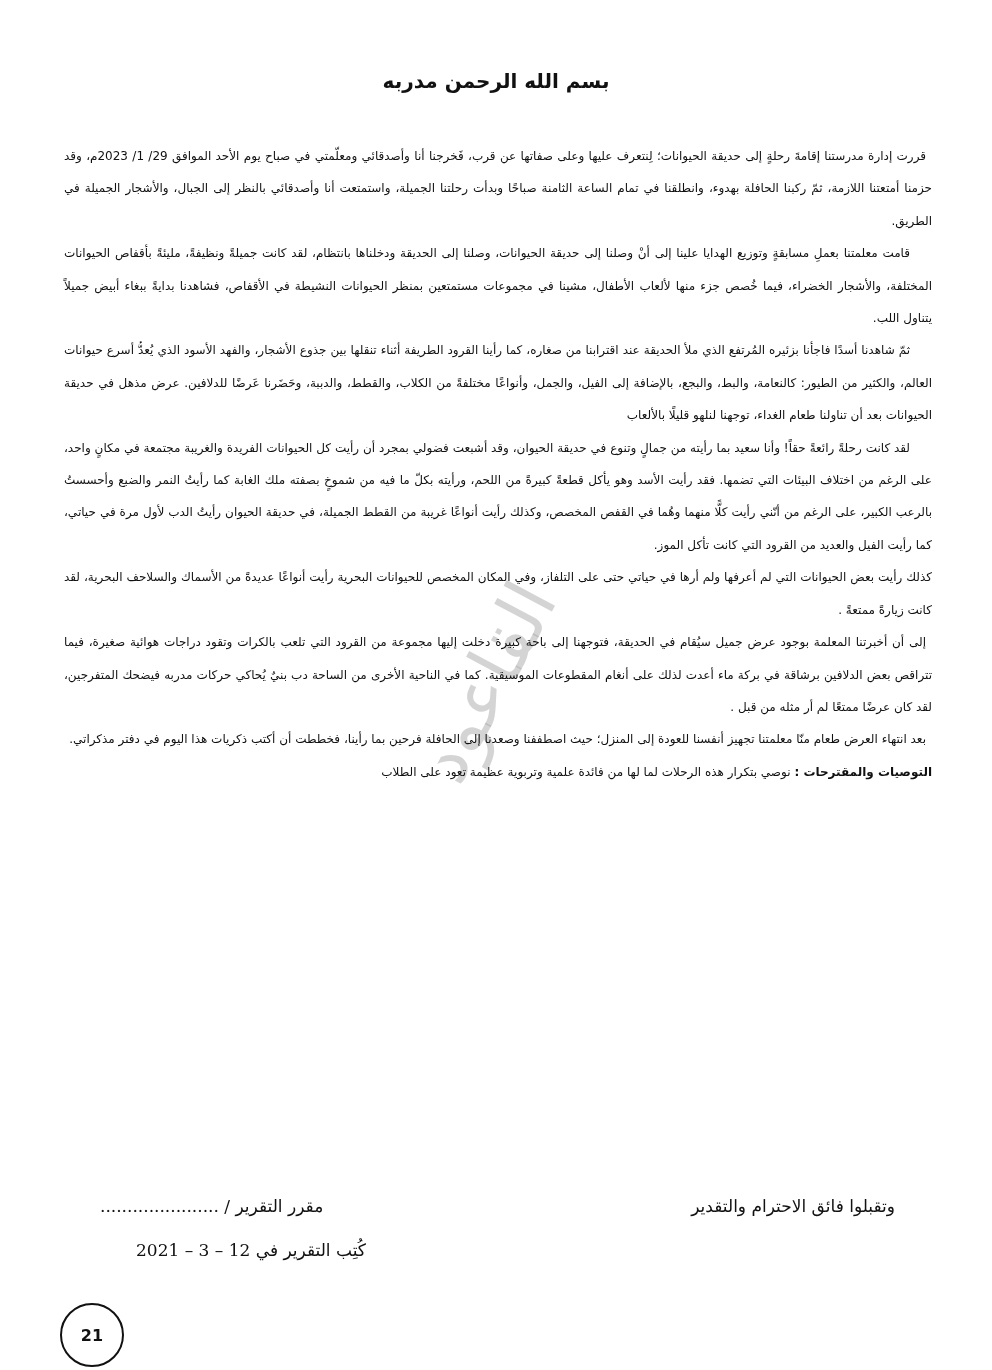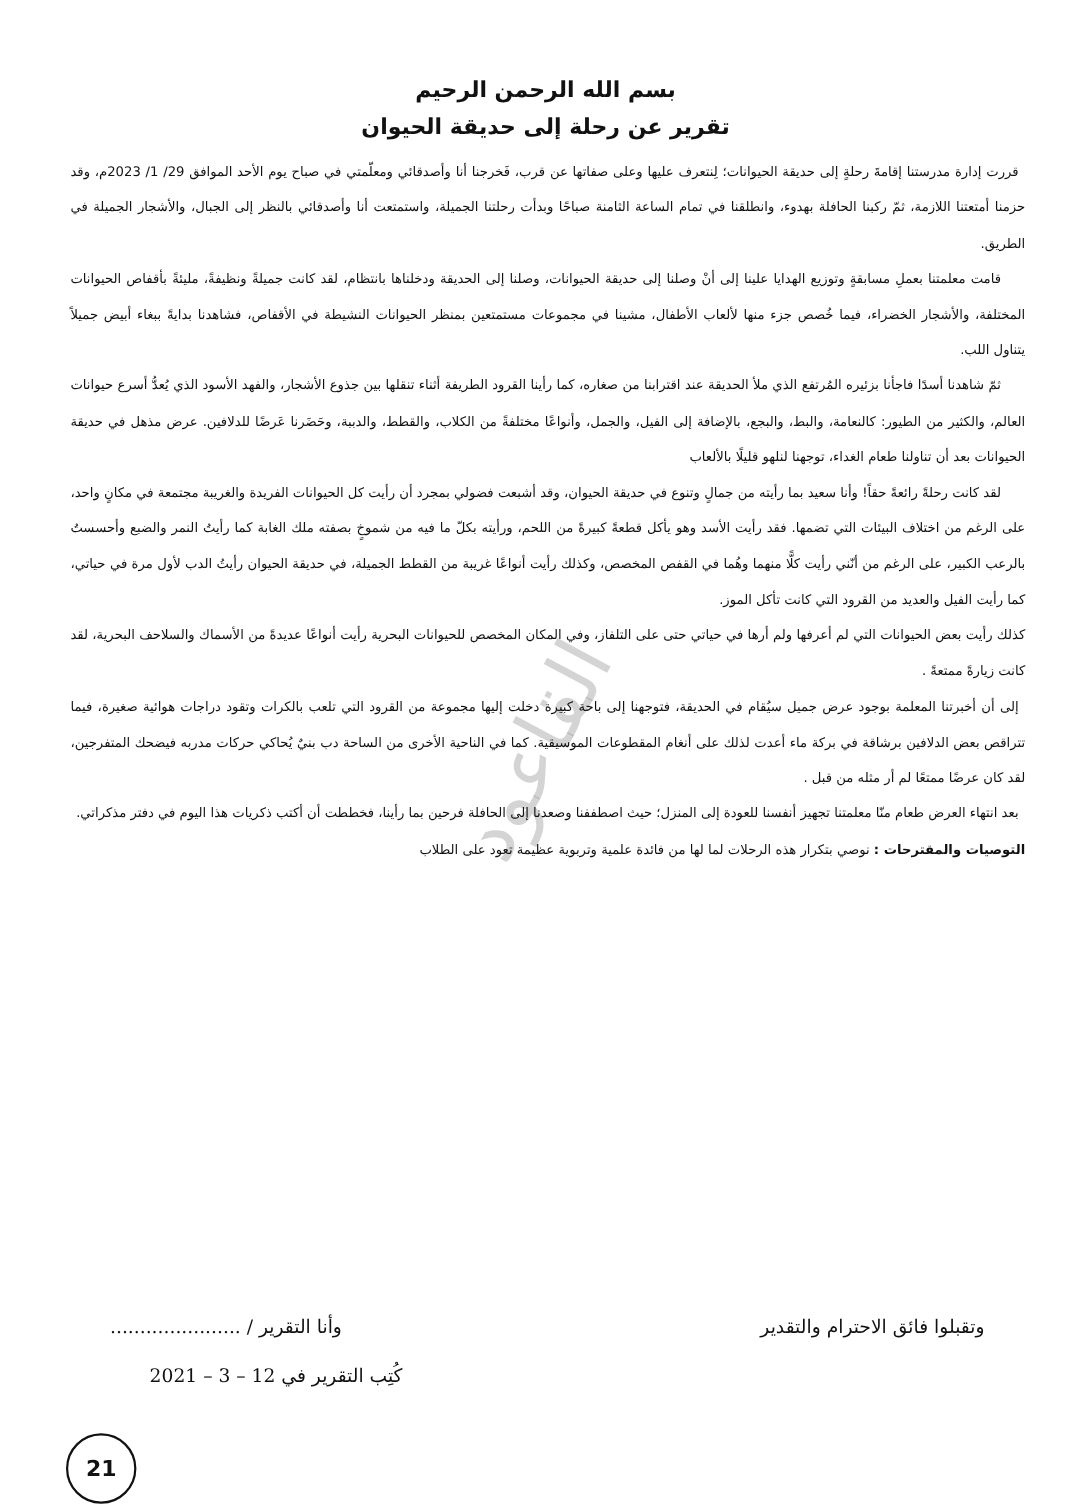--- a/index.html
+++ b/index.html
@@ -27,54 +27,53 @@
   .closing .regards { position: absolute; right: 0; top: 0; }
   .closing .author { position: absolute; left: 0; top: 0; }
   .written {
     position: absolute; top: 1240px; left: 136px; direction: rtl;
     font-family: "DejaVu Serif", serif; font-size: 17px;
   }
   .page-num {
     position: absolute; left: 60px; top: 1303px; width: 64px; height: 64px;
     border: 2px solid #111; border-radius: 50%;
     display: flex; align-items: center; justify-content: center;
-    font-weight: bold; font-size: 20px; box-sizing: border-box;
+    font-weight: bold; font-size: 16px; box-sizing: border-box;
   }
   .watermark {
     position: absolute; left: 380px; top: 640px; transform: rotate(-62deg);
     font-size: 72px; color: rgba(160,160,160,0.45); font-weight: normal;
     direction: rtl; pointer-events: none; white-space: nowrap;
   }
 </style>
 </head>
 <body>
 
 <div class="page">
 
   <div class="watermark">القاعود</div>
 
   <div class="header">
-    <div>بسم الله الرحمن الرحيم</div>
-    <div>تقرير عن   رحلة إلى حديقة الحيوان</div>
+    <div>بسم الله الرحمن مدربه</div>
   </div>
 
   <div class="body">
     <p class="slight">قررت إدارة مدرستنا إقامةَ رحلةٍ إلى حديقة الحيوانات؛ لِنتعرف عليها وعلى صفاتها عن قرب، فَخرجنا أنا وأصدقائي ومعلّمتي في صباح  يوم الأحد الموافق  29/ 1/ 2023م، وقد حزمنا أمتعتنا اللازمة، ثمّ ركبنا الحافلة بهدوء، وانطلقنا في تمام الساعة الثامنة صباحًا وبدأت رحلتنا الجميلة، واستمتعت أنا وأصدقائي بالنظر إلى الجبال، والأشجار الجميلة في الطريق.</p>
     <p class="indent">قامت معلمتنا بعملِ مسابقةٍ وتوزيع الهدايا علينا إلى أنْ وصلنا إلى حديقة الحيوانات، وصلنا إلى الحديقة ودخلناها بانتظام، لقد كانت جميلةً ونظيفةً، مليئةً بأقفاص الحيوانات المختلفة، والأشجار الخضراء، فيما خُصص جزء منها لألعاب الأطفال، مشينا في مجموعات مستمتعين بمنظر الحيوانات النشيطة في الأقفاص، فشاهدنا بدايةً ببغاء أبيض جميلاً يتناول اللب.</p>
     <p class="indent">ثمّ شاهدنا أسدًا فاجأنا بزئيره المُرتفع الذي ملأ الحديقة عند اقترابنا من صغاره، كما رأينا القرود الطريفة أثناء تنقلها بين جذوع الأشجار، والفهد الأسود الذي يُعدُّ أسرع حيوانات العالم، والكثير من الطيور: كالنعامة، والبط، والبجع، بالإضافة إلى الفيل، والجمل، وأنواعًا مختلفةً من الكلاب، والقطط، والدببة، وحَضَرنا عَرضًا للدلافين. عرض مذهل في حديقة الحيوانات بعد أن تناولنا طعام الغداء، توجهنا لنلهو قليلًا بالألعاب</p>
     <p class="indent">لقد كانت رحلةً رائعةً حقاً! وأنا سعيد بما رأيته من جمالٍ وتنوع في حديقة الحيوان، وقد أشبعت فضولي بمجرد أن رأيت كل الحيوانات الفريدة والغريبة مجتمعة في مكانٍ واحد، على الرغم من اختلاف البيئات التي تضمها. فقد رأيت الأسد وهو يأكل قطعةً كبيرةً من اللحم، ورأيته بكلّ ما فيه من شموخٍ بصفته ملك الغابة كما رأيتُ النمر والضبع وأحسستُ بالرعب الكبير، على الرغم من أنّني رأيت كلًّا منهما وهُما في القفص المخصص، وكذلك رأيت أنواعًا غريبة من القطط الجميلة، في حديقة الحيوان رأيتُ الدب لأول مرة في حياتي، كما رأيت الفيل والعديد من القرود التي كانت تأكل الموز.</p>
     <p>كذلك رأيت بعض الحيوانات التي لم أعرفها ولم أرها في حياتي حتى على التلفاز، وفي المكان المخصص للحيوانات البحرية رأيت أنواعًا عديدةً من الأسماك والسلاحف البحرية، لقد كانت زيارةً ممتعةً .</p>
     <p class="slight">إلى أن أخبرتنا المعلمة بوجود عرض جميل سيُقام في الحديقة، فتوجهنا إلى باحة كبيرة دخلت إليها مجموعة من القرود التي تلعب بالكرات وتقود دراجات هوائية صغيرة، فيما تتراقص بعض الدلافين برشاقة في بركة ماء أعدت لذلك على أنغام المقطوعات الموسيقية. كما في الناحية الأخرى من الساحة دب بنيٌ يُحاكي حركات مدربه فيضحك المتفرجين، لقد كان عرضًا ممتعًا لم أر مثله من قبل .</p>
     <p class="slight">بعد انتهاء العرض طعام منّا معلمتنا تجهيز أنفسنا للعودة إلى المنزل؛ حيث اصطففنا وصعدنا إلى الحافلة فرحين بما رأينا، فخططت أن أكتب ذكريات هذا اليوم في دفتر مذكراتي.</p>
     <p><span class="recs-label">التوصيات والمقترحات :</span><span> نوصي بتكرار هذه الرحلات لما لها من فائدة علمية وتربوية عظيمة تعود على الطلاب</span></p>
   </div>
 
   <div class="closing">
     <span class="regards">وتقبلوا فائق الاحترام والتقدير</span>
-    <span class="author">وأنا التقرير / ......................</span>
+    <span class="author">مقرر التقرير / ......................</span>
   </div>
 
   <div class="written">كُتِب التقرير في 12 – 3 – 2021</div>
 
   <div class="page-num">
     <span>21</span>
   </div>
 </div>
 
 </body></html>

